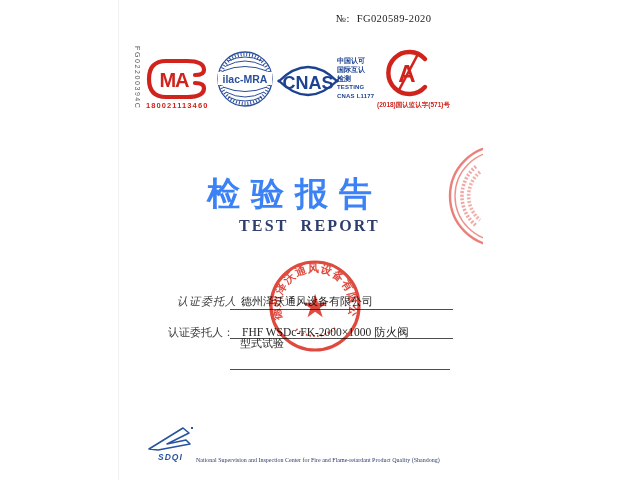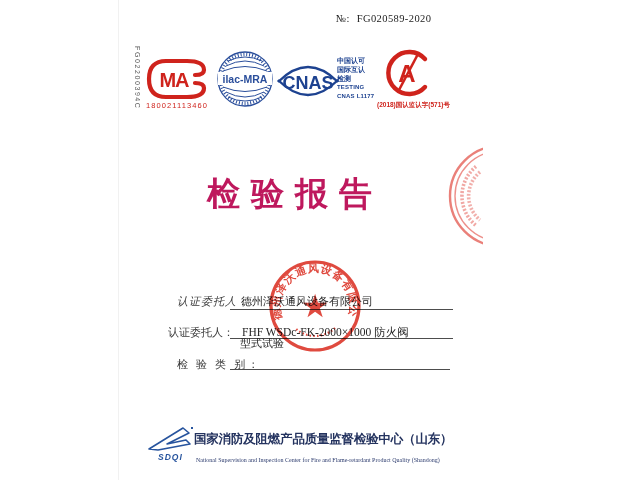--- a/index.html
+++ b/index.html
@@ -8,27 +8,27 @@
   .abs{position:absolute;}
   .page-edge{left:118px;top:0;width:1px;height:480px;background:#f1f1f1;}
 
   
   .report-no{left:336px;top:13px;font-family:"Liberation Serif",serif;font-size:10.5px;color:#1c1c1c;letter-spacing:.4px;}
   .report-no .num{margin-left:7px;}
   .side-code{left:141px;top:46px;font-size:7px;color:#5a5a5a;letter-spacing:1.6px;
              transform:rotate(90deg);transform-origin:0 0;white-space:nowrap;font-family:"Liberation Sans",sans-serif;}
 
   
-  .cma-num{left:146px;top:101px;font-size:7.5px;color:#cf231c;letter-spacing:1.1px;font-weight:normal;}
+  .cma-num{left:146px;top:101px;font-size:7.5px;color:#cf231c;letter-spacing:1.1px;font-weight:bold;}
   .cnas-lines{left:337px;top:56px;color:#1d4290;font-size:7px;line-height:9px;font-weight:bold;white-space:nowrap;}
   .cnas-lines .en{font-size:6px;font-weight:bold;letter-spacing:.2px;}
   .cal-caption{left:377px;top:101px;font-size:6.5px;color:#cf231c;font-weight:bold;white-space:nowrap;}
 
   
-  .title-cn{left:207px;top:172px;font-size:33px;font-weight:bold;color:#be185d;letter-spacing:11px;white-space:nowrap;}
+  .title-cn{left:207px;top:172px;font-size:33px;font-weight:bold;color:#3b82f6;letter-spacing:11px;white-space:nowrap;}
   .title-en{left:239px;top:217px;font-family:"Liberation Serif",serif;font-size:16px;font-weight:bold;color:#2f3e6d;
             letter-spacing:2.2px;word-spacing:6px;white-space:nowrap;}
 
   
   .f-label{font-size:11px;color:#3a3a3a;white-space:nowrap;}
   .f-value{font-size:11px;color:#252525;white-space:nowrap;}
   .lbl1{left:177px;top:294px;letter-spacing:1px;font-style:italic;}
   .val1{left:241px;top:294px;}
   .lbl2{left:168px;top:325px;}
   .val2{left:242px;top:325px;font-family:"Liberation Serif",serif;font-size:11.5px;}
@@ -93,30 +93,30 @@
   </div>
 
   <svg class="abs" style="left:383px;top:48px" width="56" height="52" viewBox="0 0 56 52">
     <path d="M42,11 A21,21 0 1 0 42,39" fill="none" stroke="#cf231c" stroke-width="4.4" stroke-linecap="round"></path>
     <text x="24" y="34" text-anchor="middle" font-size="24" font-weight="bold" font-family="Liberation Sans, sans-serif" fill="#cf231c">A</text>
     <line x1="35" y1="6" x2="16" y2="42" stroke="#cf231c" stroke-width="2.6"></line>
   </svg>
   <div class="abs cal-caption">(2018)国认监认字(571)号</div>
 
   <div class="abs title-cn">检验报告</div>
+  <div class="abs title-en">TEST REPORT</div>
 
   <div class="abs f-label lbl1">认证委托人：</div>
   <div class="abs f-value val1">德州泽沃通风设备有限公司</div>
   <div class="rule rule1"></div>
 
   <div class="abs f-label lbl2">认证委托人：</div>
   <div class="abs f-value val2">FHF WSDc-FK-2000×1000 防火阀</div>
   <div class="rule rule2"></div>
 
-  <div class="abs f-label lbl3">检 验 类 别：</div>
   <div class="abs f-value val3">型式试验</div>
   <div class="rule rule3"></div>
 
   <svg class="abs seal" width="96" height="96" viewBox="0 0 96 96">
     <circle cx="48" cy="47" r="44" fill="none" stroke="#dd3a2e" stroke-width="3.2"></circle>
     <defs>
       <path id="sealArc" d="M15.1,60 A35,35 0 1 1 80.9,60" fill="none"></path>
     </defs>
     <text font-size="11" font-weight="bold" fill="#dd3a2e" font-family="Liberation Sans, sans-serif" letter-spacing="1.2">
       <textPath href="#sealArc" startOffset="0" textLength="144">德州泽沃通风设备有限公司</textPath>
@@ -130,16 +130,15 @@
     <circle cx="62" cy="50" r="45" fill="none" stroke="#e0433a" stroke-width="1.4" opacity=".7"></circle>
     <path d="M38,20.5 A38,38 0 0 0 38,79.5" fill="none" stroke="#e0433a" stroke-width="3.6" stroke-dasharray="2,1.6" opacity=".55"></path>
     <path d="M42,26 A31,31 0 0 0 42,74" fill="none" stroke="#e0433a" stroke-width="3.6" stroke-dasharray="2,1.6" opacity=".5"></path>
   </svg>
 
   <svg class="abs" style="left:146px;top:424px" width="52" height="40" viewBox="0 0 52 40">
     <path d="M3,25 L37,4 L43,9 L21,20 L40,16 L44,20 L12,26 Z" fill="none" stroke="#27549e" stroke-width="1.6" stroke-linejoin="round"></path>
     <path d="M45,3 l2,2 m0,-2 l-2,2" stroke="#27549e" stroke-width="1"></path>
     <text x="12" y="36" font-size="8.5" font-weight="bold" font-style="italic" font-family="Liberation Sans, sans-serif" fill="#27549e" letter-spacing="1">SDQI</text>
   </svg>
-  <div class="abs org-cn">国家消防及阻燃产品质量监督检验中心（山东）</div>
   <div class="abs org-en">National Supervision and Inspection Center for Fire and Flame-retardant Product Quality (Shandong)</div>
 
 </div>
 
 </body></html>

